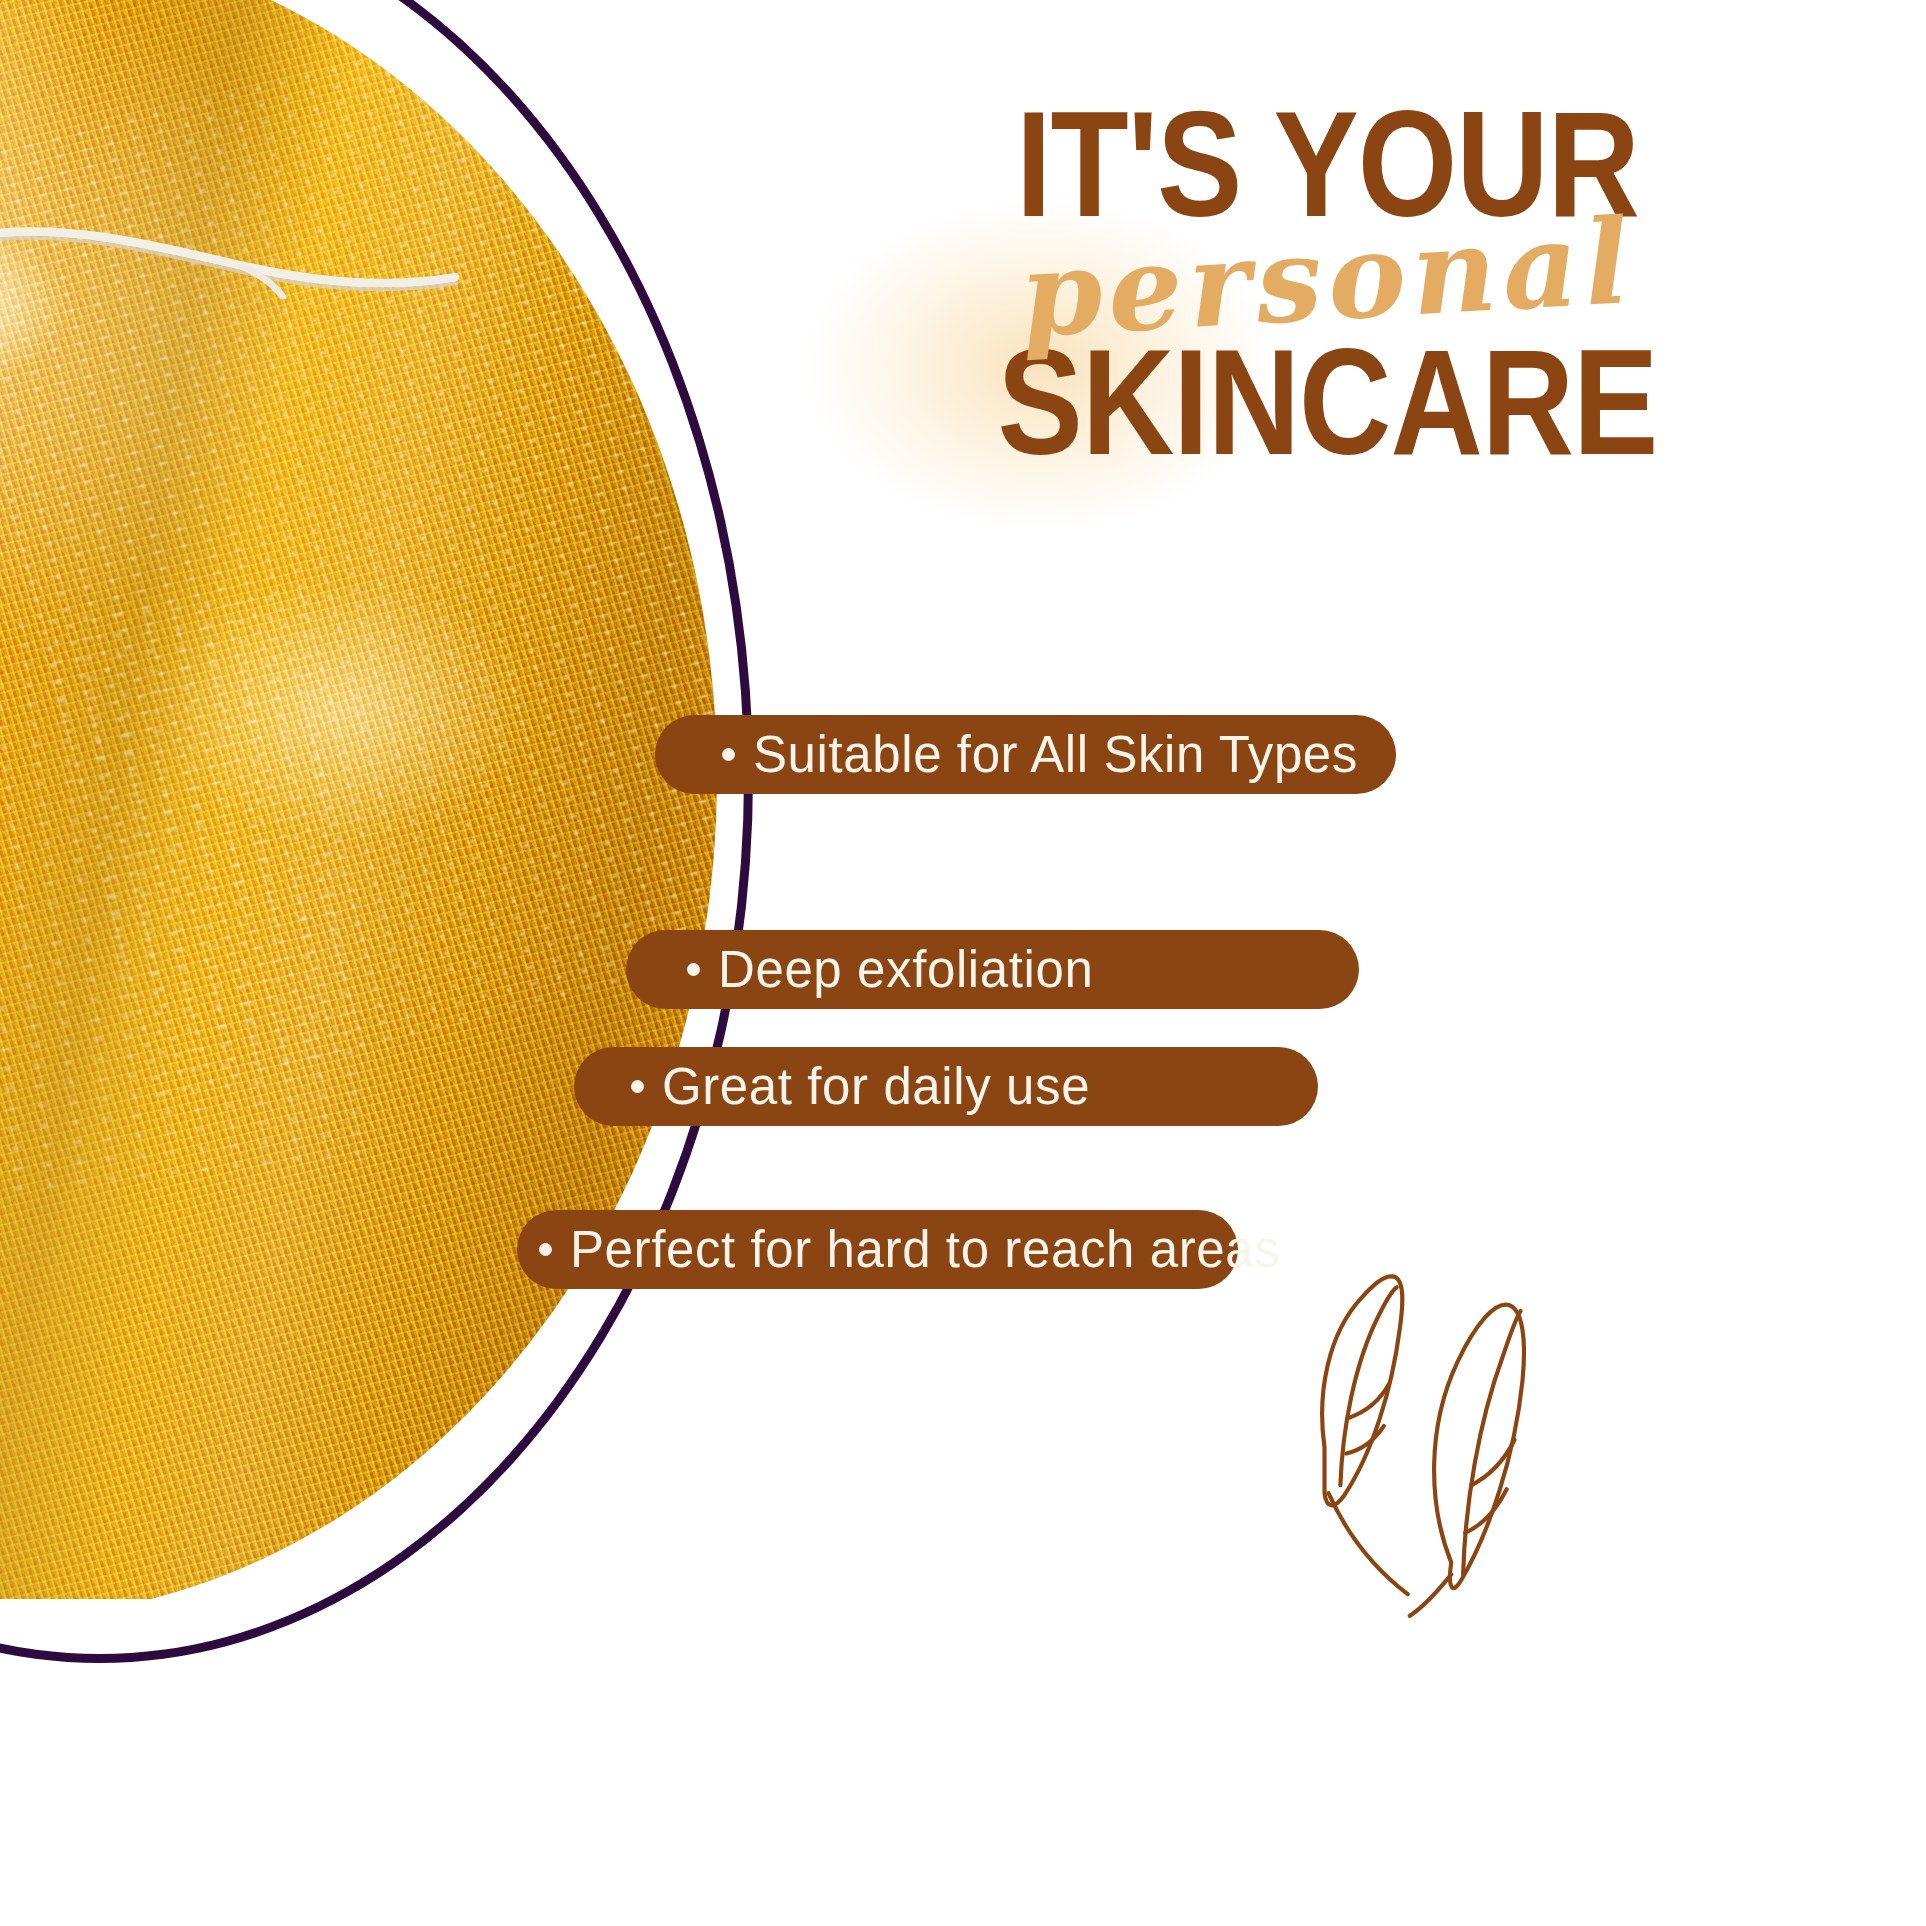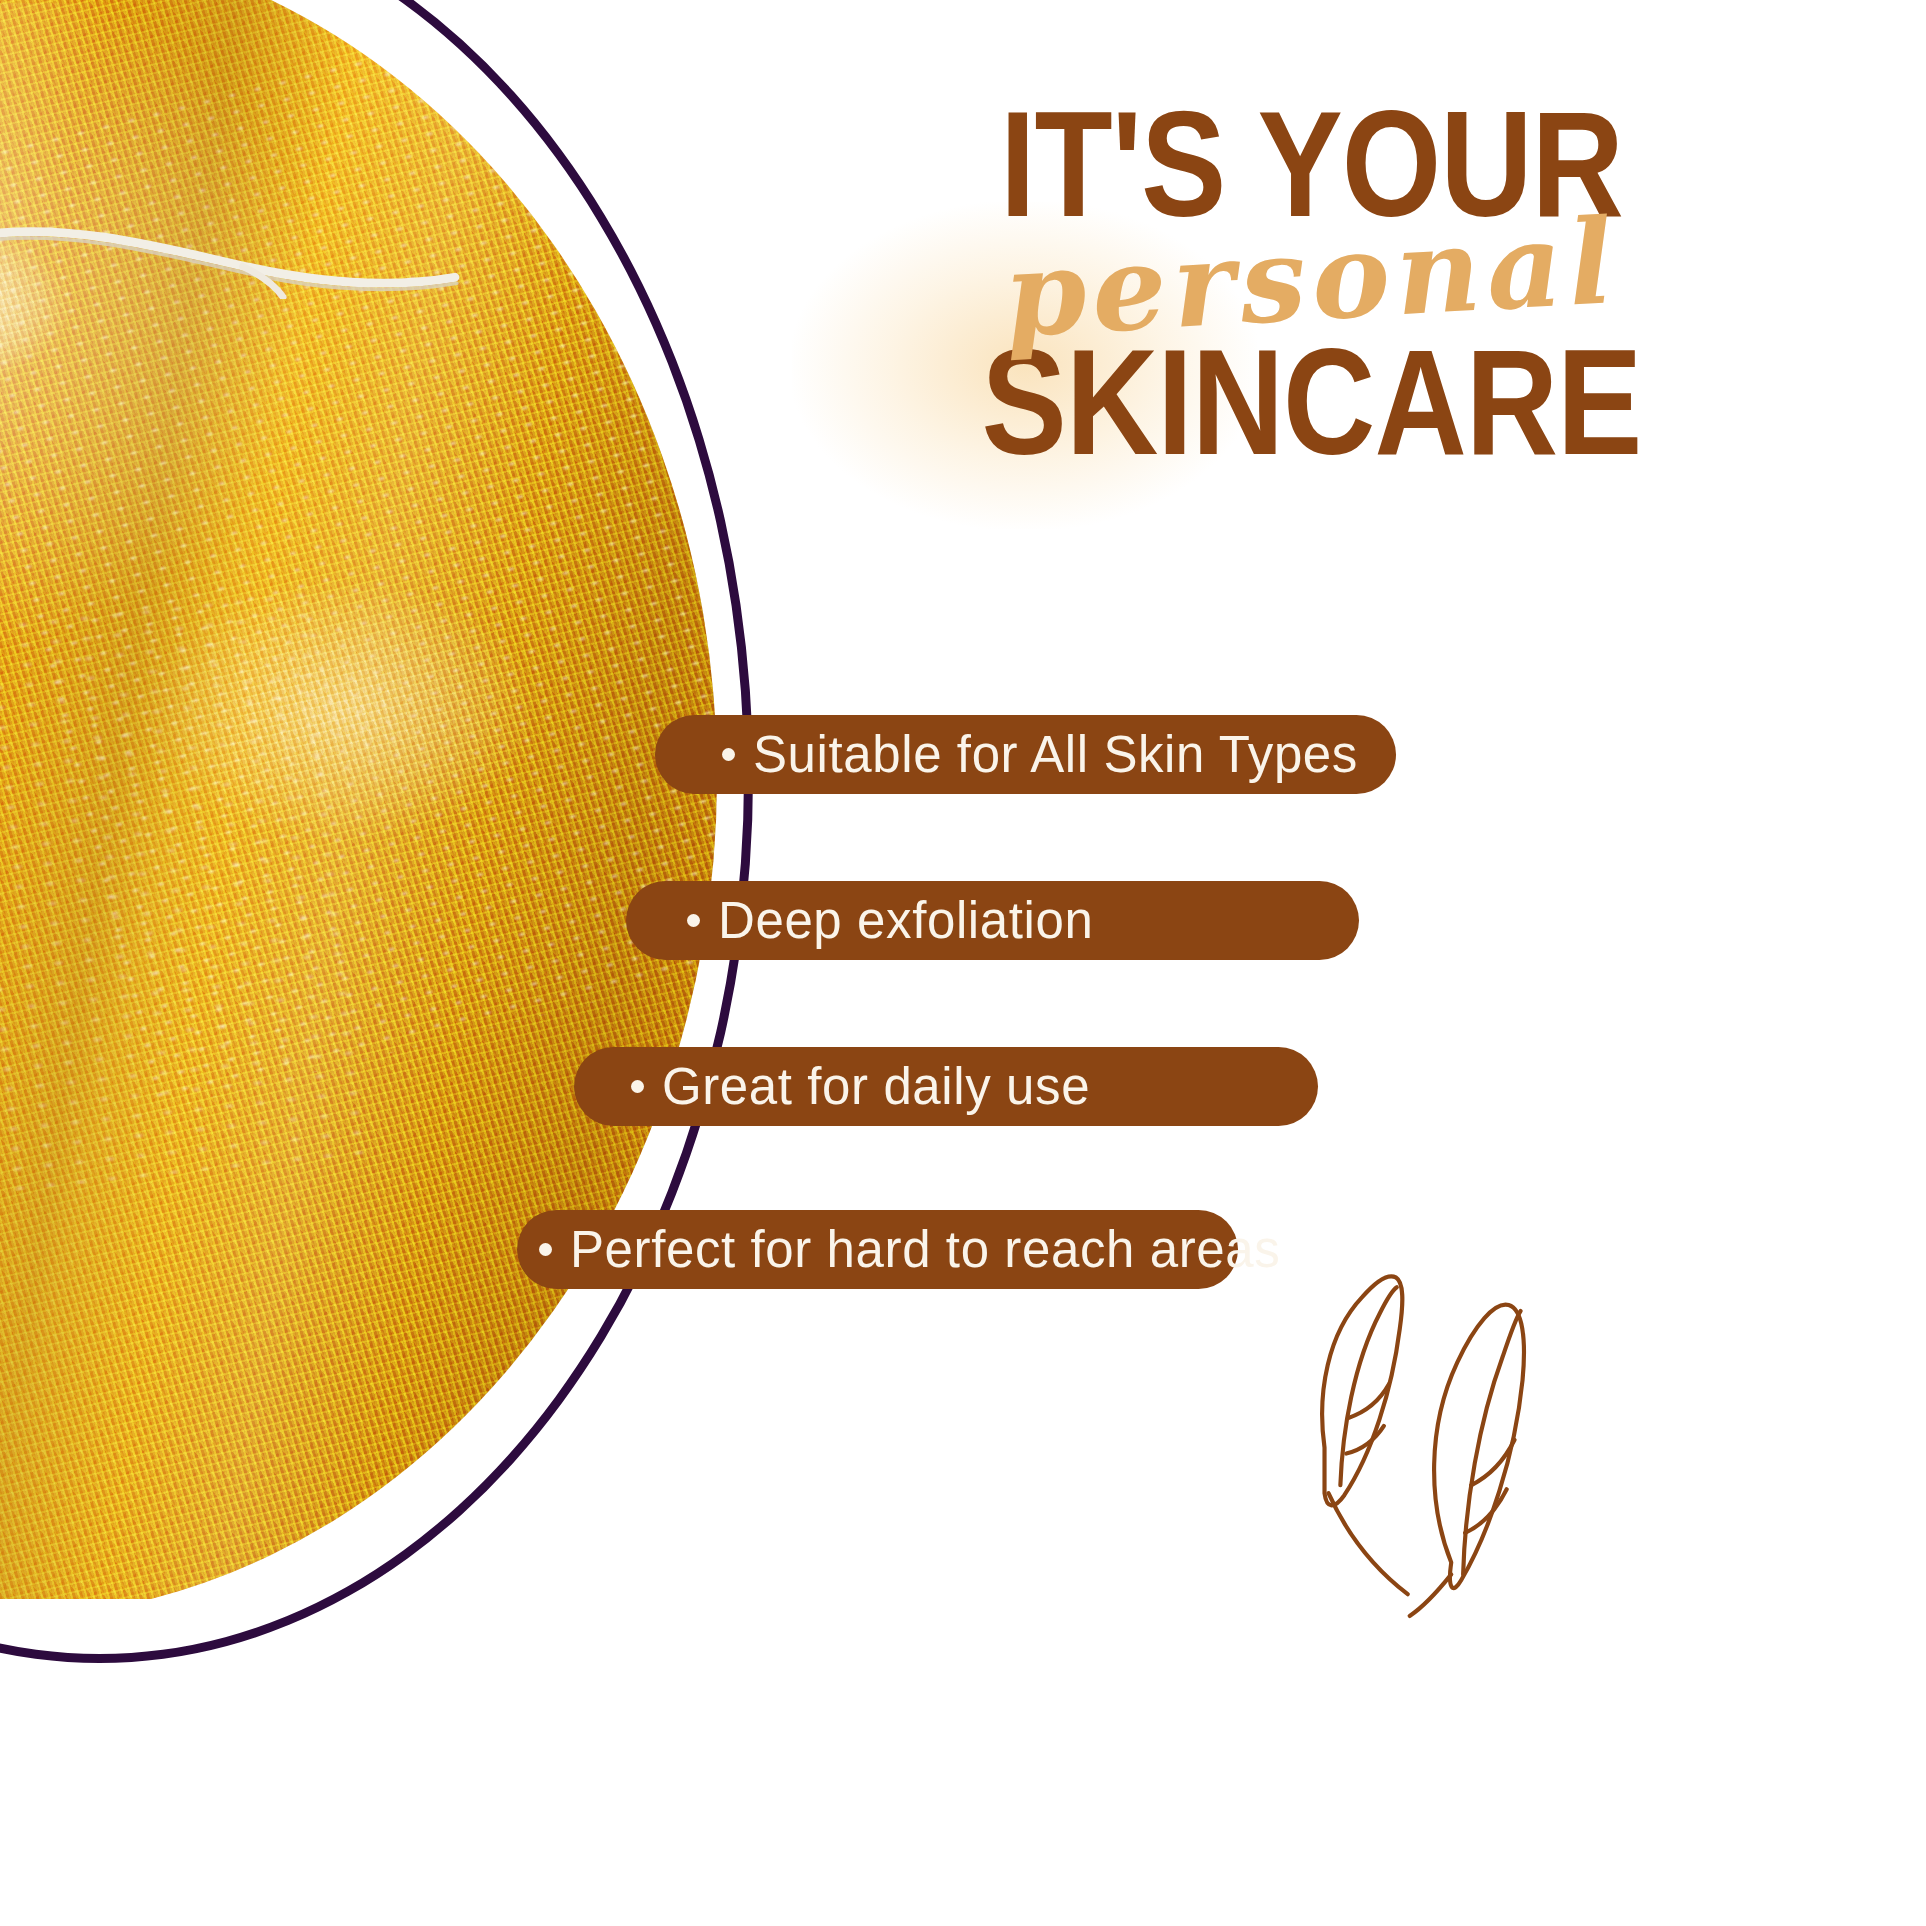--- a/index.html
+++ b/index.html
@@ -110,21 +110,21 @@
     width:1307px; height:1772px;
     border-radius:50%;
     border:9px solid #2D0B3E;
     background:transparent;
     pointer-events:none;
   }
 
   
   .headline{
     position:absolute;
-    left:762px; top:95px;
+    left:778px; top:95px;
     width:1099px;
     text-align:center;
   }
   .glow{
     position:absolute;
     left:30px; top:107px;
     width:465px;height:327px;
     background:radial-gradient(ellipse at 50% 50%, rgba(250,226,186,.95) 0%, rgba(252,236,208,.55) 42%, rgba(255,255,255,0) 72%);
     pointer-events:none;
   }
@@ -175,21 +175,21 @@
     align-items:center;
     gap:18px;
   }
   .pill .dot{
     display:inline-block;
     width:13px;height:13px;border-radius:50%;
     background:#FAF4EA;
     flex:0 0 auto;
   }
   #pill-0{left:655px;  top:715px;  width:741px;}
-  #pill-1{left:626px;  top:881px;  width:733px;}
+  #pill-1{left:626px;  top:930px;  width:733px;}
   #pill-2{left:574px;  top:1047px; width:744px;}
   #pill-3{left:517px;  top:1210px; width:721px;}
   #pill-0 .txt{padding-left:67px;}
   #pill-1 .txt{padding-left:61px;}
   #pill-2 .txt{padding-left:57px;}
   #pill-3 .txt{padding-left:22px;}
 
   
   .leaf-sprig{
     position:absolute;

